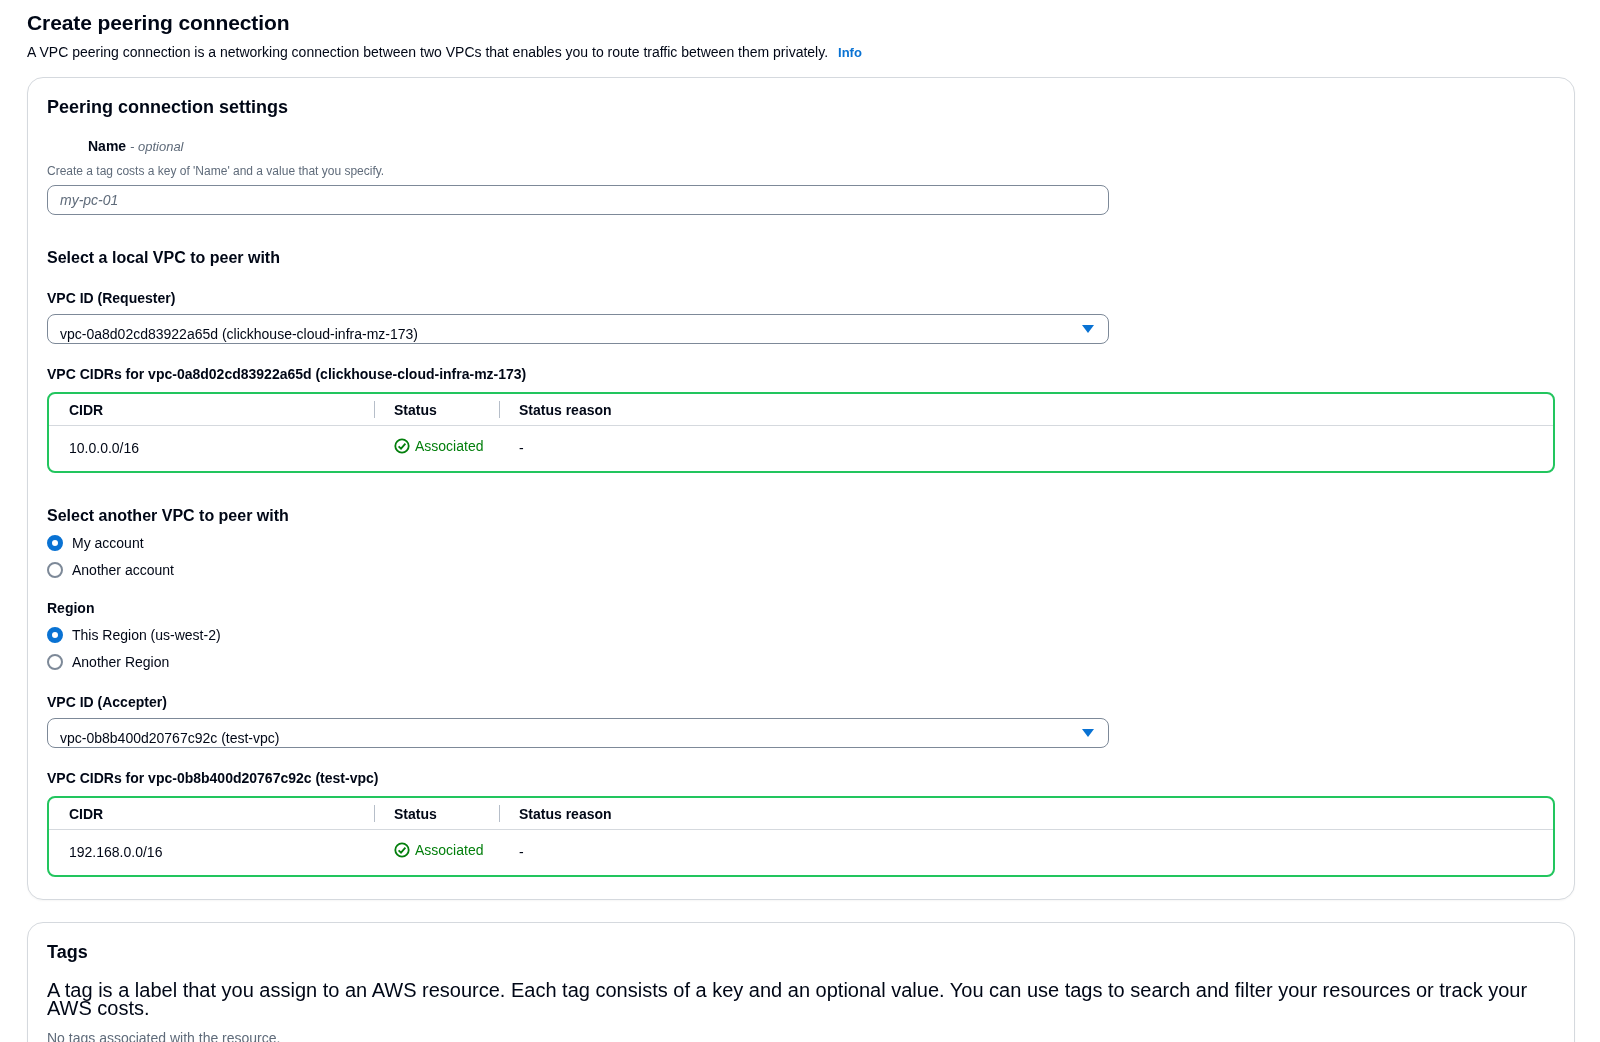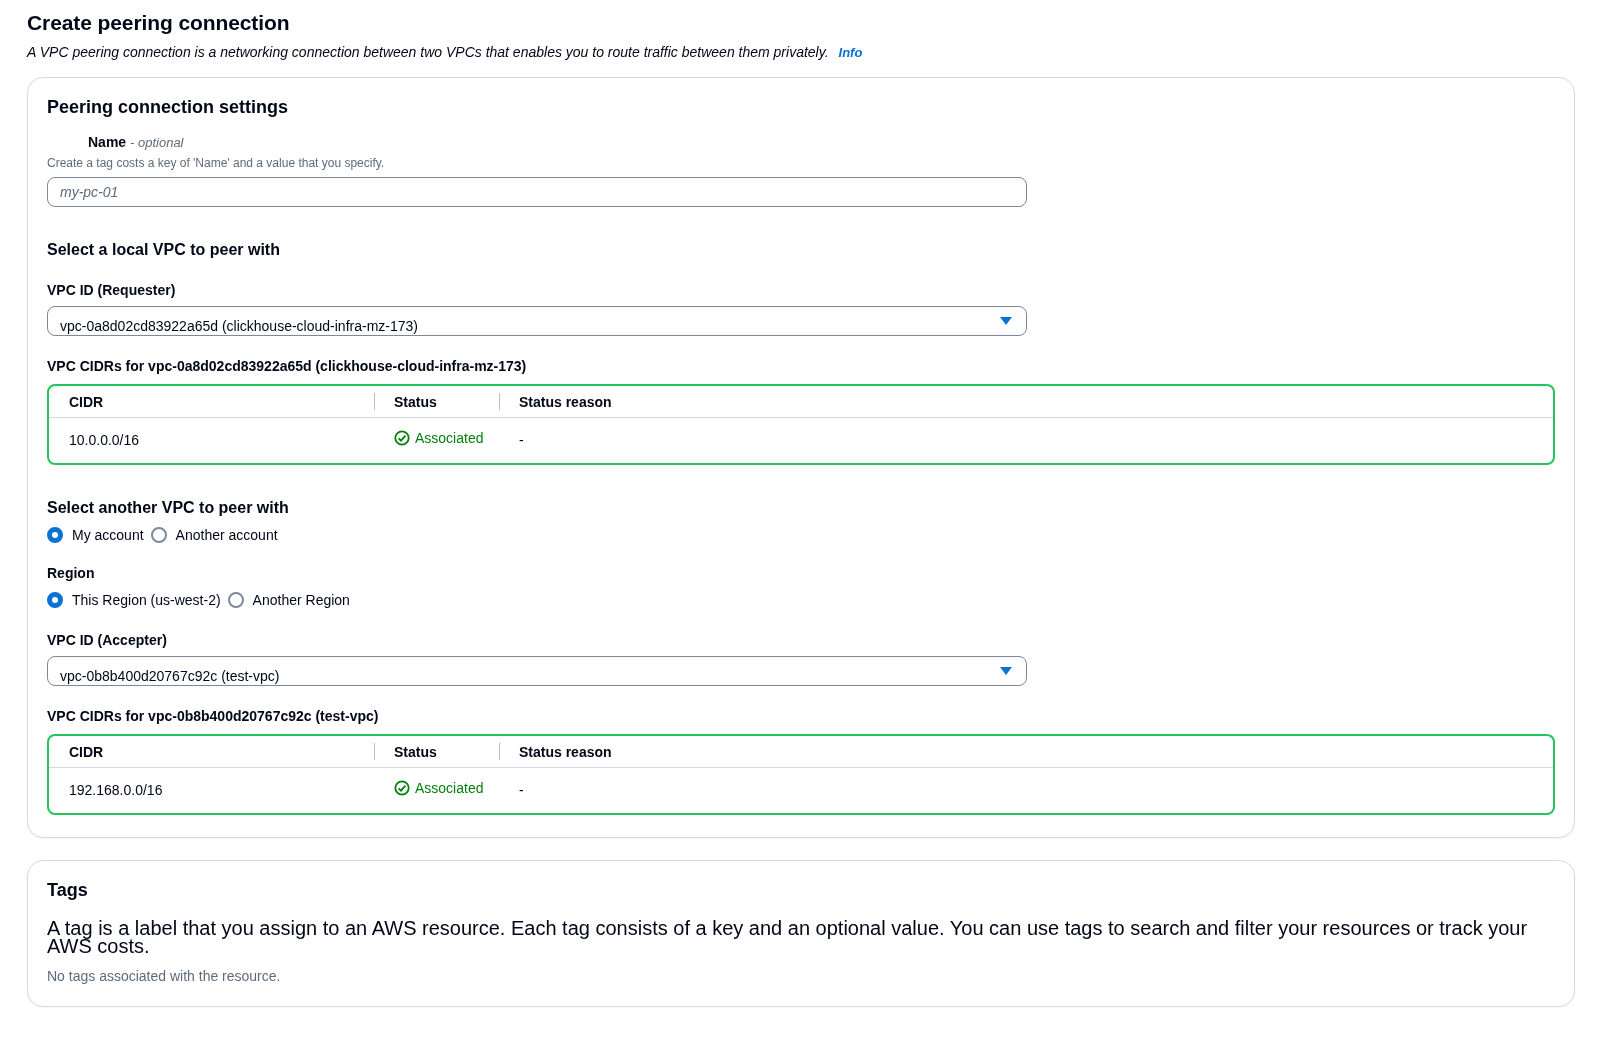--- a/index.html
+++ b/index.html
@@ -9,47 +9,47 @@
     font-family: "Liberation Sans", "DejaVu Sans", sans-serif;
     font-size: 14px;
     color: #000716;
     width: 1600px;
     min-height: 1042px;
   }
   .page { padding: 10px 25px 24px 27px; }
 
   
   .page-title { font-size: 21px; font-weight: 700; line-height: 26px; letter-spacing: -0.1px; }
-  .page-desc { margin-top: 7px; font-size: 14px; color: #000716; line-height: 18px; font-style: italic; }
+  .page-desc { margin-top: 7px; font-size: 14px; color: #000716; line-height: 18px; }
   .info-link { color: #0972d3; font-weight: 700; font-size: 13px; text-decoration: none; margin-left: 10px; cursor: pointer; }
 
   
   .card {
     border: 1px solid #d5d9de;
     border-radius: 16px;
     background: #ffffff;
     box-shadow: 0 1px 2px rgba(0,7,22,0.04);
     margin-top: 15px;
     padding: 17px 19px 22px 19px;
   }
   .card-title { font-size: 18px; font-weight: 700; line-height: 24px; }
 
   
-  .field-label { margin-top: 13px; font-size: 14px; line-height: 20px; padding-left: 41px; }
+  .field-label { margin-top: 13px; font-size: 14px; line-height: 28px; padding-left: 41px; }
   .field-label .lbl { font-weight: 700; }
   .field-label .opt { font-style: italic; color: #5f6b7a; font-size: 13px; }
   .bold-label { font-weight: 700; font-size: 14px; line-height: 20px; }
   .help-text { font-size: 12px; color: #5f6b7a; line-height: 16px; margin-top: 2px; }
   .section-heading { font-size: 16px; font-weight: 700; line-height: 20px; margin-top: 33px; }
   .mt18 { margin-top: 18px; }
   .mt20 { margin-top: 20px; }
 
   
   .text-input, .select {
-    width: 980px;
+    width: 1062px;
     height: 30px;
     border: 1px solid #7d8998;
     border-radius: 8px;
     background: #ffffff;
     margin-top: 6px;
     font-family: "Liberation Sans", "DejaVu Sans", sans-serif;
     font-size: 14px;
     color: #000716;
     padding: 0 12px;
   }
@@ -97,21 +97,21 @@
   }
   table.cidr-table td {
     padding: 12px 15px 14px 20px;
     font-size: 14px;
     vertical-align: middle;
   }
   .status-cell { display: inline-flex; align-items: center; gap: 5px; color: #037f0c; }
   .status-cell svg { display: block; }
 
   
-  .radio-group { margin-top: 7px; display: flex; flex-direction: row; gap: 7px; }
+  .radio-group { margin-top: 7px; display: flex; flex-direction: column; gap: 7px; justify-content: center; }
   .radio-option { display: flex; align-items: center; gap: 9px; cursor: pointer; width: max-content; }
   .rb {
     width: 16px; height: 16px; border-radius: 50%; flex: 0 0 auto;
     border: 2px solid #7d8998; background: #fff;
   }
   .rb.checked { border: 5px solid #0972d3; }
   .radio-option span.radio-label { font-size: 14px; line-height: 20px; }
 
   
   .tags-desc { margin-top: 17px; font-size: 20px; line-height: 18px; color: #000716; }

